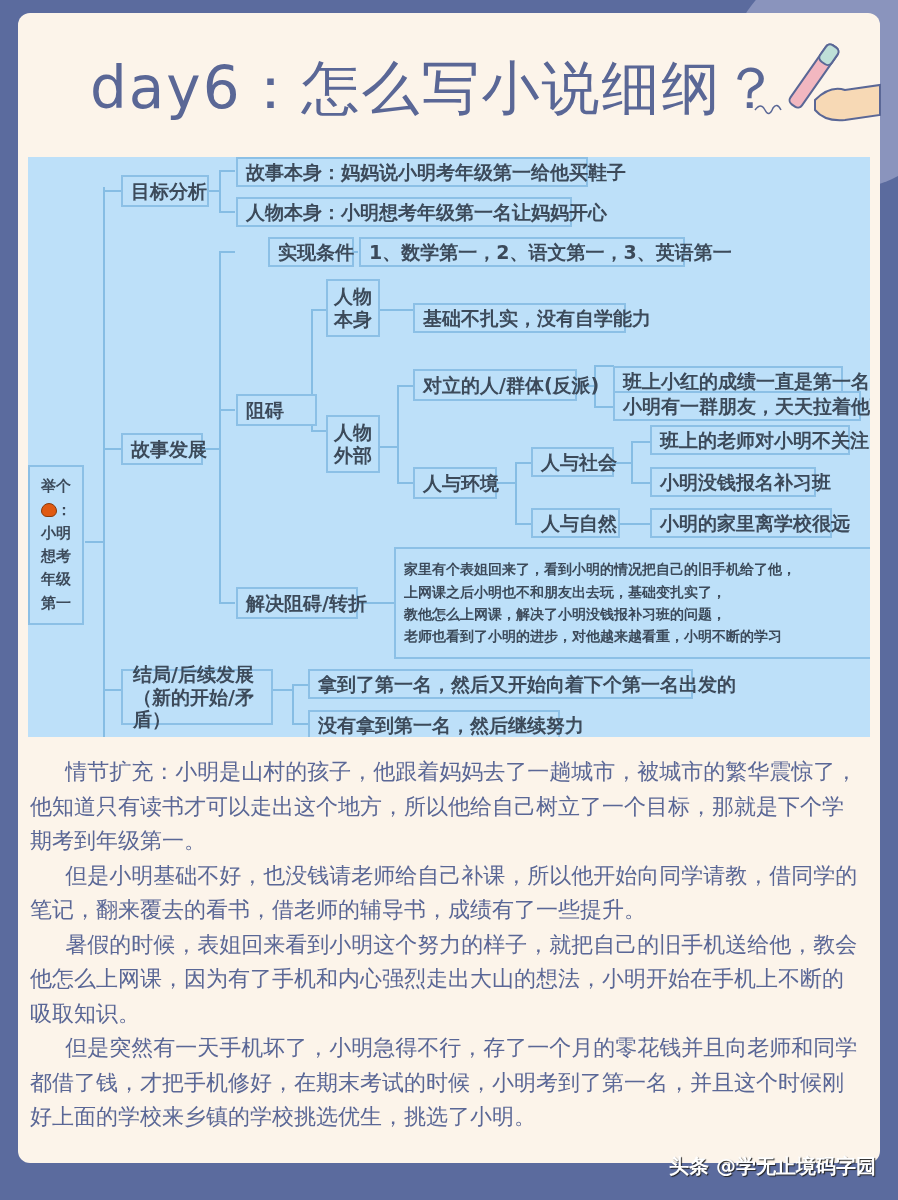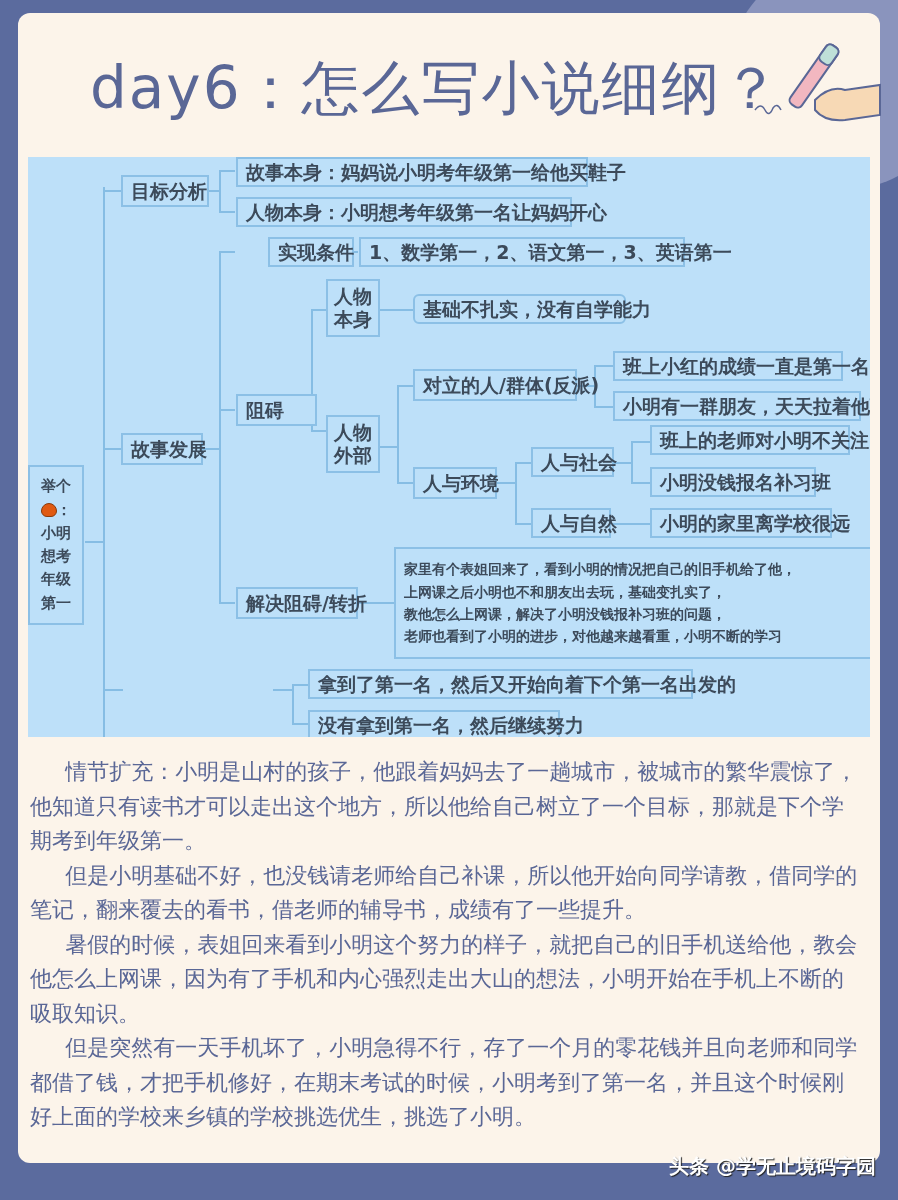--- a/index.html
+++ b/index.html
@@ -143,48 +143,52 @@
 
   <div class="node" style="left:208px; top:80px; width:86px; height:30px;margin-left:32px;">实现条件</div>
   <div class="node" style="left:331px; top:80px; width:326px; height:30px;">1、数学第一，2、语文第一，3、英语第一</div>
 
   <div class="node" style="left:208px; top:237px; width:81px; height:32px;">阻碍</div>
 
   <div class="node v" style="left:298px; top:122px; width:54px; height:58px;">
     <span>人物</span>
     <span>本身</span>
   </div>
-  <div class="node" style="left:385px; top:137px; width:213px; height:30px;border-radius:6px;">基础不扎实，没有自学能力</div>
+  <div class="node" style="left:385px; top:146px; width:213px; height:30px;">基础不扎实，没有自学能力</div>
 
   <div class="node v" style="left:298px; top:258px; width:54px; height:58px;">
     <span>人物</span>
     <span>外部</span>
   </div>
 
   <div class="node" style="left:385px; top:212px; width:164px; height:32px;">对立的人/群体(反派)</div>
-  <div class="node" style="left:585px; top:194px; width:230px; height:30px;">班上小红的成绩一直是第一名</div>
+  <div class="node" style="left:585px; top:209px; width:230px; height:30px;">班上小红的成绩一直是第一名</div>
   <div class="node" style="left:585px; top:234px; width:248px; height:30px;">小明有一群朋友，天天拉着他玩</div>
 
   <div class="node" style="left:385px; top:310px; width:84px; height:32px;">人与环境</div>
 
   <div class="node" style="left:503px; top:290px; width:83px; height:30px;">人与社会</div>
   <div class="node" style="left:622px; top:268px; width:200px; height:30px;">班上的老师对小明不关注</div>
   <div class="node" style="left:622px; top:310px; width:166px; height:30px;">小明没钱报名补习班</div>
 
-  <div class="node" style="left:503px; top:351px; width:80px; height:30px;">人与自然</div>
+  <div class="node" style="left:503px; top:351px; width:89px; height:30px;">人与自然</div>
   <div class="node" style="left:622px; top:351px; width:182px; height:30px;">小明的家里离学校很远</div>
 
   <div class="node" style="left:208px; top:430px; width:122px; height:32px;">解决阻碍/转折</div>
   <div class="node multi" style="left:366px; top:390px; width:480px; height:112px;">
     <span>家里有个表姐回来了，看到小明的情况把自己的旧手机给了他，</span>
     <span>上网课之后小明也不和朋友出去玩，基础变扎实了，</span>
     <span>教他怎么上网课，解决了小明没钱报补习班的问题，</span>
     <span>老师也看到了小明的进步，对他越来越看重，小明不断的学习</span>
   </div>
 
+  <div class="node v" style="left:93px; top:512px; width:152px; height:56px; align-items:flex-start; text-align:left; padding-left:10px;">
+    <span>结局/后续发展</span>
+    <span>（新的开始/矛盾）</span>
+  </div>
   <div class="node" style="left:280px; top:512px; width:385px; height:30px;">拿到了第一名，然后又开始向着下个第一名出发的</div>
   <div class="node" style="left:280px; top:553px; width:252px; height:30px;">没有拿到第一名，然后继续努力</div>
 </div>
 
 <div class="story">
   <p>情节扩充：小明是山村的孩子，他跟着妈妈去了一趟城市，被城市的繁华震惊了，他知道只有读书才可以走出这个地方，所以他给自己树立了一个目标，那就是下个学期考到年级第一。</p>
   <p>但是小明基础不好，也没钱请老师给自己补课，所以他开始向同学请教，借同学的笔记，翻来覆去的看书，借老师的辅导书，成绩有了一些提升。</p>
   <p>暑假的时候，表姐回来看到小明这个努力的样子，就把自己的旧手机送给他，教会他怎么上网课，因为有了手机和内心强烈走出大山的想法，小明开始在手机上不断的吸取知识。</p>
   <p>但是突然有一天手机坏了，小明急得不行，存了一个月的零花钱并且向老师和同学都借了钱，才把手机修好，在期末考试的时候，小明考到了第一名，并且这个时候刚好上面的学校来乡镇的学校挑选优生，挑选了小明。</p>
 </div>

